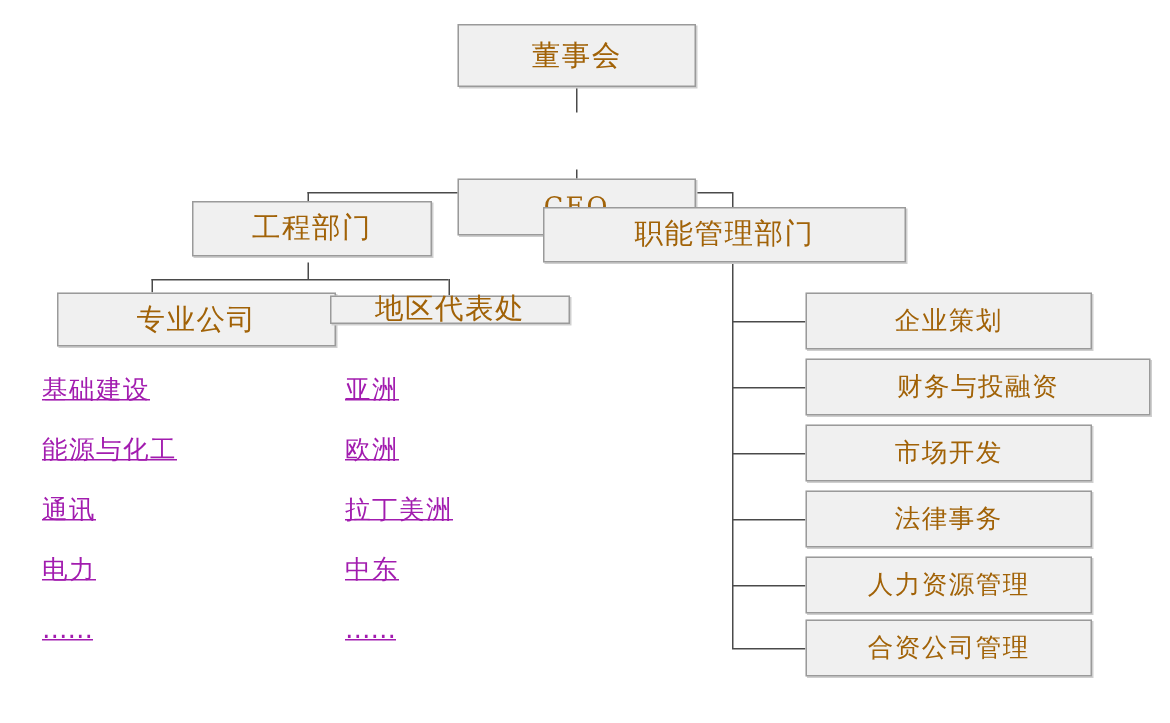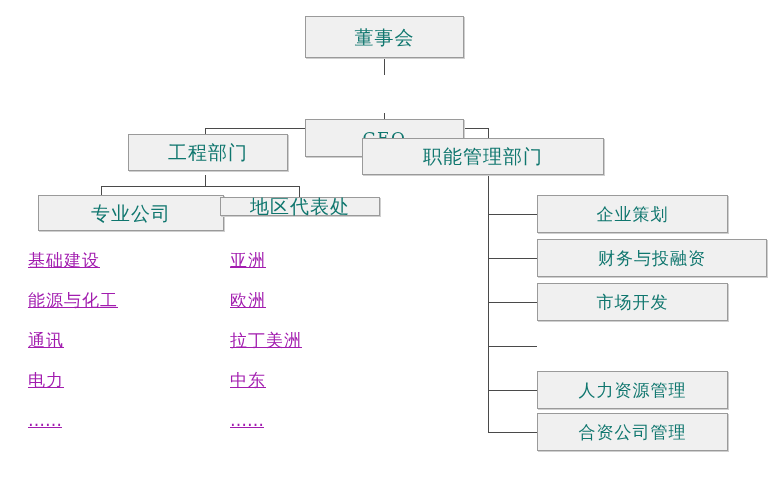--- a/index.html
+++ b/index.html
@@ -22,21 +22,21 @@
   .node {
     position: absolute;
     box-sizing: border-box;
     background: #f0f0f0;
     border: 1px solid #9a9a9a;
     box-shadow: 1px 1px 0 0 #cfcfcf;
     display: flex;
     align-items: center;
     justify-content: center;
     text-align: center;
-    color: #0f766e;
+    color: #a16207;
     letter-spacing: 1px;
     line-height: 1;
     z-index: 3;
   }
   .node.cjk { font-size: 19px; }
   .node.latin {
     font-size: 17px;
     font-family: "DejaVu Serif", "Liberation Serif", serif;
     letter-spacing: 1.5px;
     margin-top: 44px;
@@ -134,20 +134,23 @@
   <div class="node small-cjk" style="left:537px; top:239px; width:230px; height:38px;">
     <span>财务与投融资</span>
   </div>
 
   <div class="connector h" style="left:488px; top:302px; width:49px;"></div>
   <div class="node small-cjk" style="left:537px; top:283px; width:191px; height:38px;">
     <span>市场开发</span>
   </div>
 
   <div class="connector h" style="left:488px; top:346px; width:49px;"></div>
+  <div class="node small-cjk" style="left:537px; top:327px; width:191px; height:38px;">
+    <span>法律事务</span>
+  </div>
 
   <div class="connector h" style="left:488px; top:390px; width:49px;"></div>
   <div class="node small-cjk" style="left:537px; top:371px; width:191px; height:38px;">
     <span>人力资源管理</span>
   </div>
 
   <div class="connector h" style="left:488px; top:432px; width:49px;"></div>
   <div class="node small-cjk" style="left:537px; top:413px; width:191px; height:38px;">
     <span>合资公司管理</span>
   </div>

